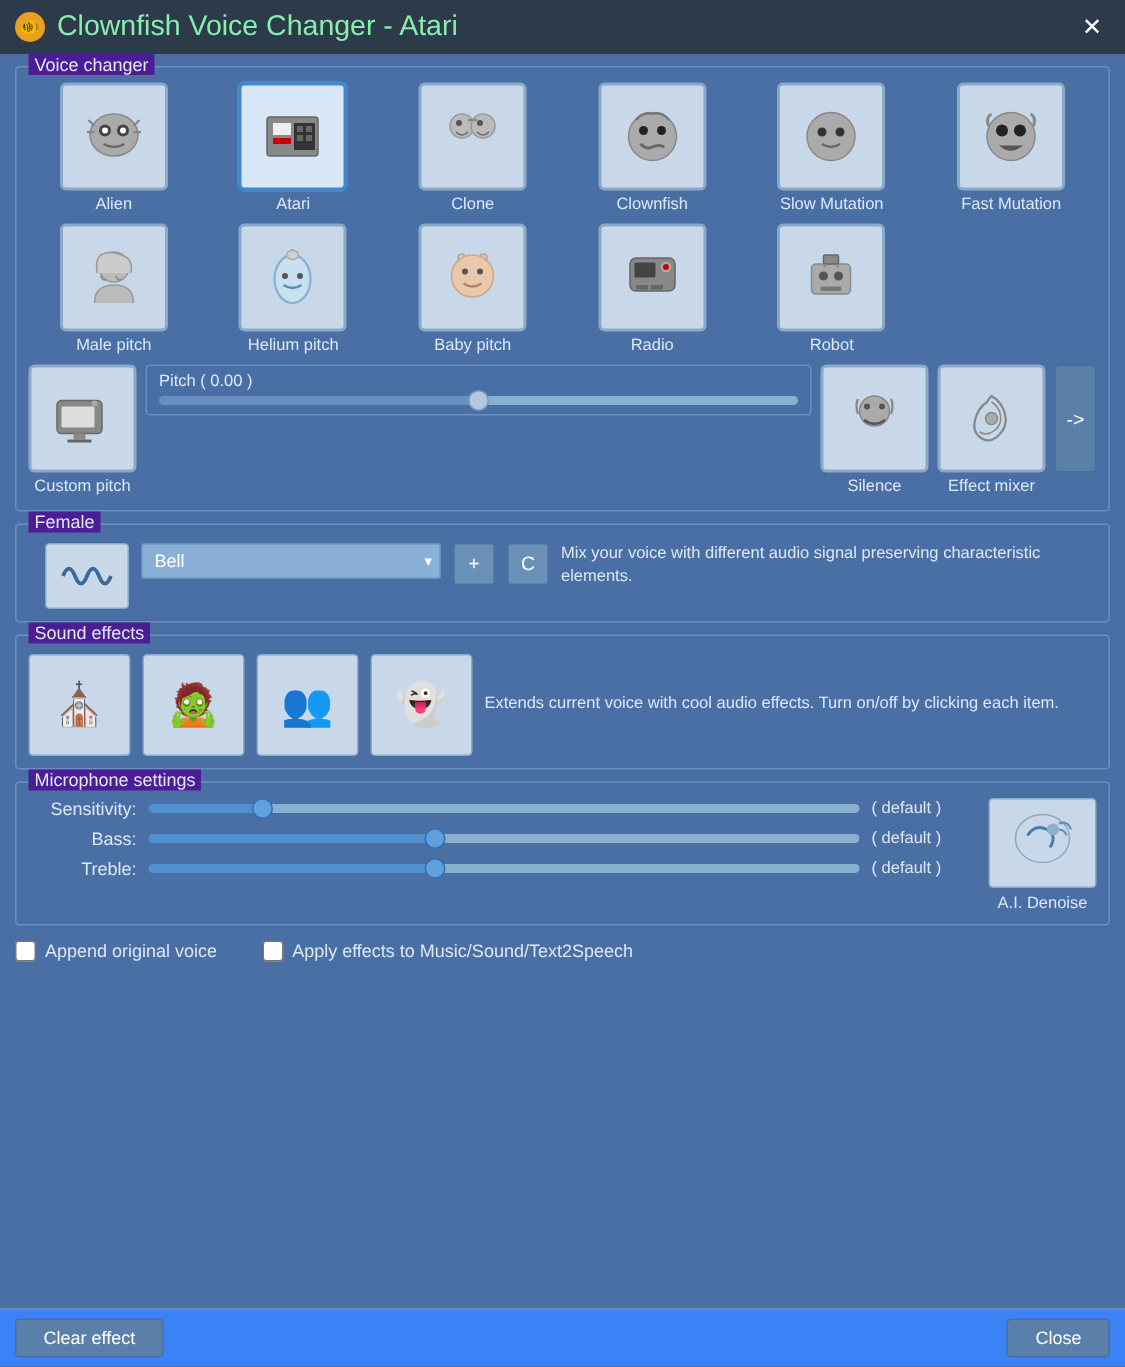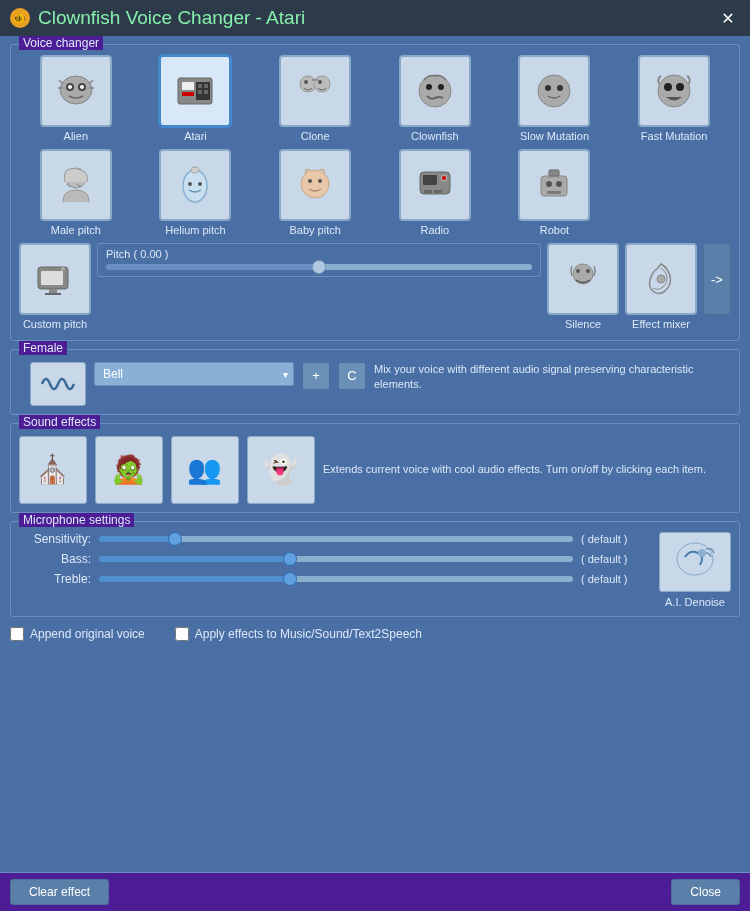--- a/index.html
+++ b/index.html
@@ -306,21 +306,21 @@
     }
     .checkbox-label {
       color: #dce8f8;
       font-size: 12px;
     }
     .bottom-bar {
       display: flex;
       align-items: center;
       justify-content: space-between;
       padding: 6px 10px;
-      background: #4c1d95;
+      background: #3b82f6;
       border-top: 1px solid #6a8fc0;
       flex-shrink: 0;
     }
     .action-btn {
       padding: 5px 18px;
       background: #5a7fa8;
       border: 1px solid #4a6f98;
       border-radius: 3px;
       color: #fff;
       font-size: 12px;

